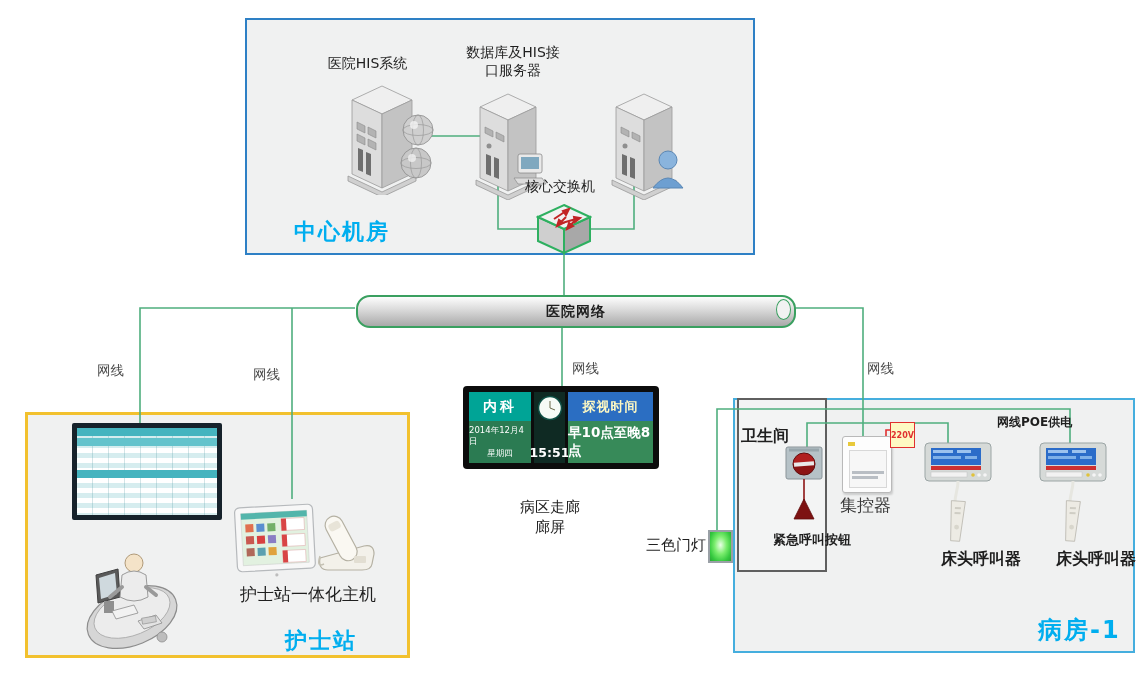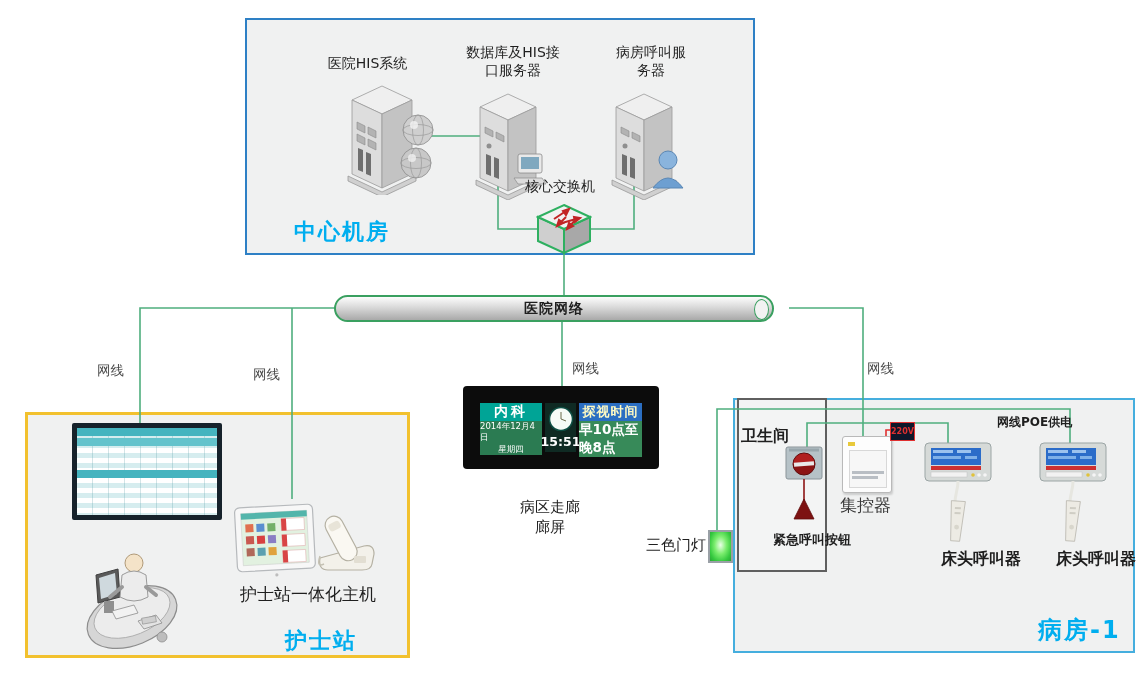--- a/index.html
+++ b/index.html
@@ -16,29 +16,29 @@
   .t15{font-size:15px;line-height:1.3;}
   .t16{font-size:16px;font-weight:bold;}
   .t17{font-size:17px;}
   .t12{font-size:12px;}
   .t13{font-size:13.5px;color:#4a4a4a;}
   .cyanbig{font-size:22px;font-weight:bold;color:#00aeef;letter-spacing:2px;}
   .bold{font-weight:bold;padding-left:24px;}
   svg.dev{position:absolute;z-index:4;}
   #wires{position:absolute;left:0;top:0;z-index:3;pointer-events:none;}
   
-  .pipe{position:absolute;left:334px;top:295px;width:440px;height:27px;border:2px solid #3aa060;
+  .pipe{position:absolute;left:356px;top:295px;width:440px;height:33px;border:2px solid #3aa060;
         border-radius:14px;background:linear-gradient(180deg,#fdfdfd 0%,#d9d9d9 45%,#a9a9a9 100%);
         z-index:4;display:flex;align-items:center;justify-content:center;box-sizing:border-box;}
   .pipe .cap{position:absolute;right:3px;top:2px;width:13px;height:19px;border:1.5px solid #3aa060;
         border-radius:50%;background:#f2f2f2;}
   .pipe .ptxt{font-size:14px;font-weight:bold;color:#1f1f1f;letter-spacing:1px;}
   
   .cscreen{position:absolute;left:463px;top:386px;width:196px;height:83px;background:#0c0c0c;
-        border-radius:4px;z-index:4;padding:17px;box-sizing:border-box;display:flex;gap:3px;}
+        border-radius:4px;z-index:4;padding:6px;box-sizing:border-box;display:flex;gap:3px;}
   .cs-left{width:62px;display:flex;flex-direction:column;}
   .cs-dept{height:29px;background:#00a496;color:#fff;font-weight:bold;font-size:14px;
         display:flex;align-items:center;justify-content:center;letter-spacing:3px;}
   .cs-date{flex:1;background:#2b7b52;color:#fff;font-size:8.5px;display:flex;flex-direction:column;
         align-items:center;justify-content:center;line-height:1.35;}
   .cs-mid{width:31px;background:#0f2a23;display:flex;flex-direction:column;align-items:center;justify-content:space-between;padding:3px 0;}
   .cs-time{color:#fff;font-weight:bold;font-size:12.5px;}
   .cs-right{flex:1;display:flex;flex-direction:column;}
   .cs-visit{height:29px;background:#2b6ec2;color:#fef9c3;font-weight:bold;font-size:13px;
         display:flex;align-items:center;justify-content:center;letter-spacing:1px;}
@@ -56,21 +56,21 @@
   .ndisp .cols{position:absolute;inset:0;background:repeating-linear-gradient(90deg,transparent 0 15px,rgba(80,150,160,0.25) 15px 16px);}
   
   .dlight{position:absolute;left:708px;top:530px;width:25px;height:33px;border:2px solid #9aa0a6;
         box-sizing:border-box;background:radial-gradient(ellipse at 50% 45%,#eaffe6 0%,#7bed6e 40%,#35c93f 75%,#2aa636 100%);z-index:4;}
   
   .ctrl{position:absolute;left:842px;top:436px;width:50px;height:57px;background:#fdfdfd;border:1.5px solid #b9b9b9;
         border-radius:3px;box-shadow:1px 2px 2px rgba(0,0,0,0.15);z-index:4;box-sizing:border-box;}
   .ctrl .dot{position:absolute;left:5px;top:5px;width:7px;height:4px;background:#e8c93a;}
   .ctrl .tl{position:absolute;left:9px;width:32px;height:2.5px;background:#b9bec4;}
   .ctrl .inner{position:absolute;left:6px;top:13px;width:36px;height:36px;border:1px solid #d8d8d8;background:#f7f7f7;}
-  .v220{position:absolute;left:890px;top:422px;width:25px;height:19px;border:1.5px solid #e03030;background:#0f172a;
+  .v220{position:absolute;left:890px;top:422px;width:25px;height:26px;border:1.5px solid #e03030;background:#fef9c3;
         color:#e03030;font-size:8px;font-weight:bold;display:flex;align-items:center;justify-content:center;z-index:4;box-sizing:border-box;}
 </style>
 </head>
 <body>
 
 <div id="canvas">
 
   <div class="zone central" style="left:245px;top:18px;width:510px;height:237px;"></div>
   <div class="zone nurse" style="left:25px;top:412px;width:385px;height:246px;"></div>
   <div class="zone ward" style="left:733px;top:398px;width:402px;height:255px;"></div>
@@ -88,24 +88,20 @@
       <polyline points="717,532 717,409 1070,409 1070,445"></polyline>
       <polyline points="807,449 807,423 948,423 948,445"></polyline>
     </g>
     <polyline points="886,437 886,430 891,430" fill="none" stroke="#e03030" stroke-width="1.6"></polyline>
   </svg>
 
   <div class="lbl t14 c" style="left:300px;top:54px;width:135px;">医院HIS系统</div>
   <div class="lbl t14 c" style="left:448px;top:43px;width:130px;">
     <div>数据库及HIS接</div>
       <div>口服务器</div>
-  </div>
-  <div class="lbl t14 c" style="left:595px;top:43px;width:112px;">
-    <div>病房呼叫服</div>
-      <div>务器</div>
   </div>
   <div class="lbl t14" style="left:525px;top:177px;">核心交换机</div>
   <div class="lbl cyanbig" style="left:294px;top:207px;margin-top:10px;">中心机房</div>
 
   <svg class="dev" style="left:330px;top:80px;" width="115" height="115" viewBox="0 0 115 115">
     <polygon points="18,96 52,112 86,96 86,101 52,117 18,101" fill="#d0d0d0" stroke="#999" stroke-width="0.8"></polygon>
     <polygon points="22,20 52,6 82,20 52,34" fill="#efefef" stroke="#9a9a9a" stroke-width="0.8"></polygon>
     <polygon points="22,20 52,34 52,108 22,94" fill="#dddddd" stroke="#9a9a9a" stroke-width="0.8"></polygon>
     <polygon points="52,34 82,20 82,94 52,108" fill="#c3c3c3" stroke="#9a9a9a" stroke-width="0.8"></polygon>
     <polygon points="27,42 35,46 35,53 27,49" fill="#b3b3b3" stroke="#8a8a8a" stroke-width="0.6"></polygon>

